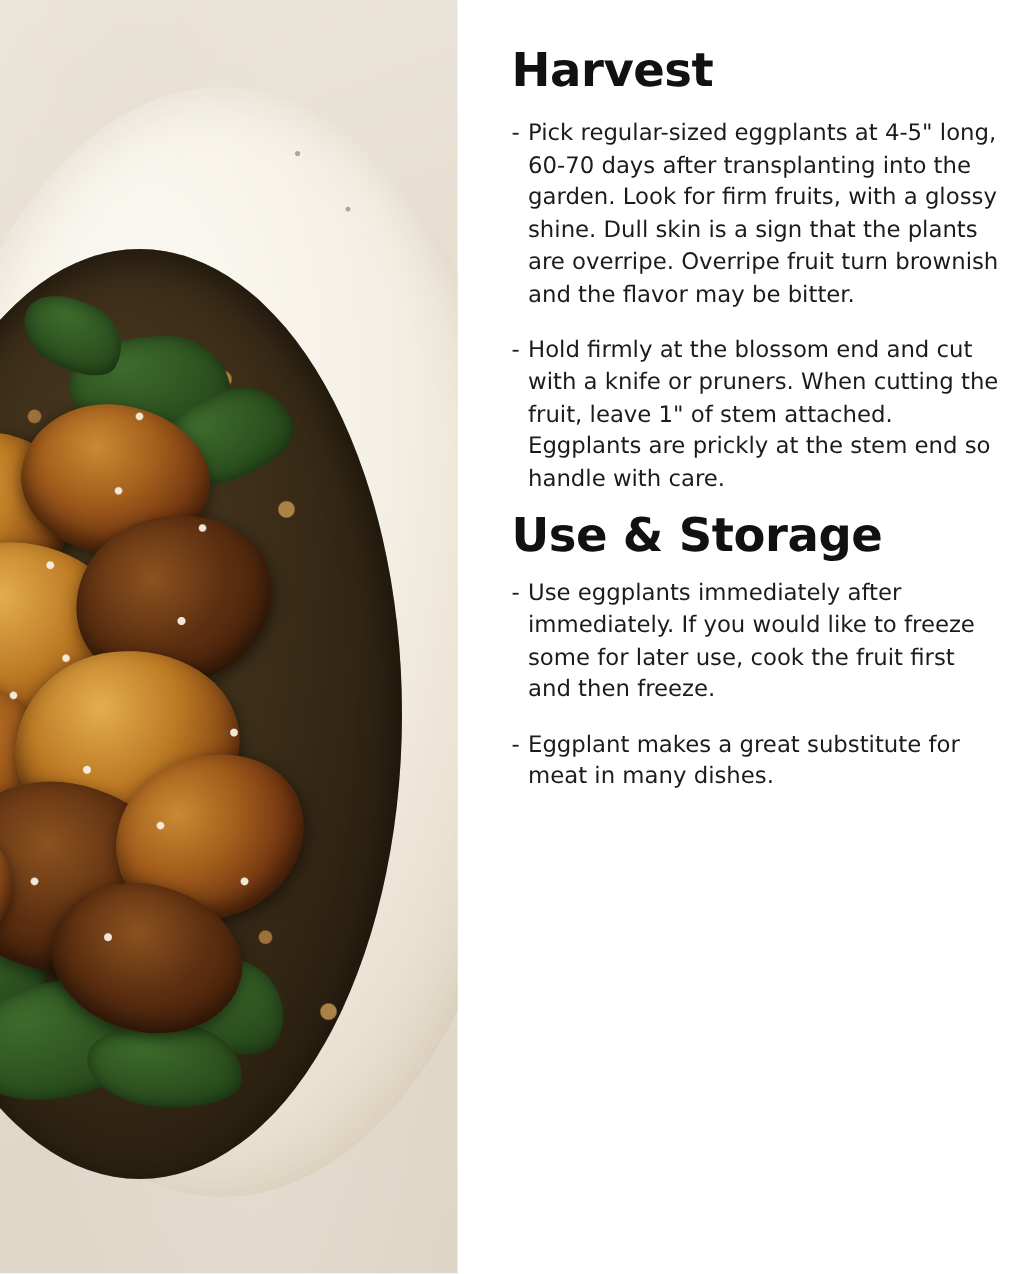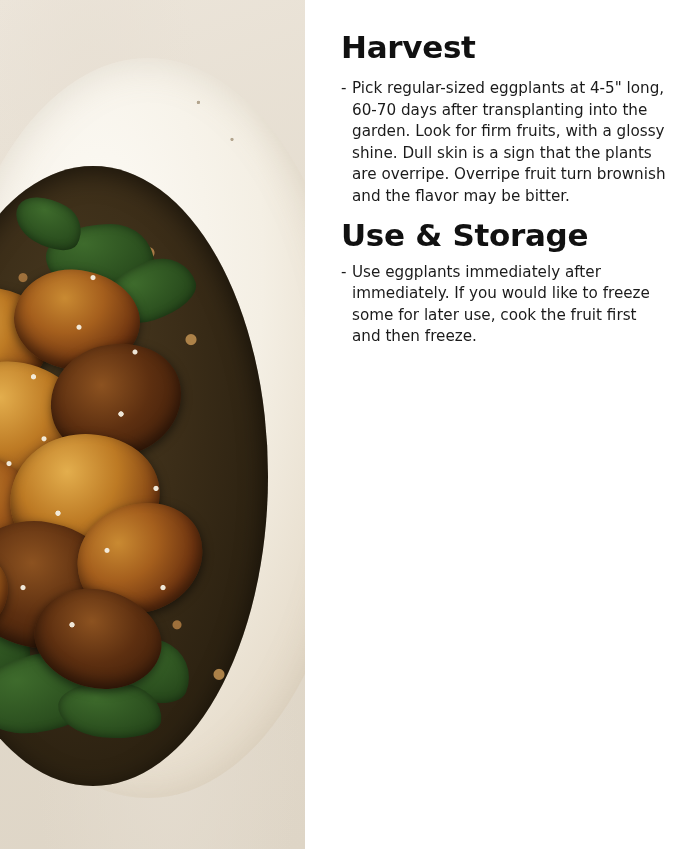--- a/index.html
+++ b/index.html
@@ -227,21 +227,23 @@
         <div class="sesame"></div>
       </div>
     </div>
   </div>
 
   <div class="text-panel">
 
     <h2 class="section-title">Harvest</h2>
     <ul class="bullets">
       <li>Pick regular-sized eggplants at 4-5" long, 60-70 days after transplanting into the garden. Look for firm fruits, with a glossy shine. Dull skin is a sign that the plants are overripe. Overripe fruit turn brownish and the flavor may be bitter.</li>
+      <li>Hold firmly at the blossom end and cut with a knife or pruners. When cutting the fruit, leave 1" of stem attached. Eggplants are prickly at the stem end so handle with care.</li>
     </ul>
 
     <h2 class="section-title second">Use &amp; Storage</h2>
     <ul class="bullets">
       <li>Use eggplants immediately after immediately. If you would like to freeze some for later use, cook the fruit first and then freeze.</li>
+      <li>Eggplant makes a great substitute for meat in many dishes.</li>
     </ul>
 
   </div>
 </div>
 
 </body></html>

